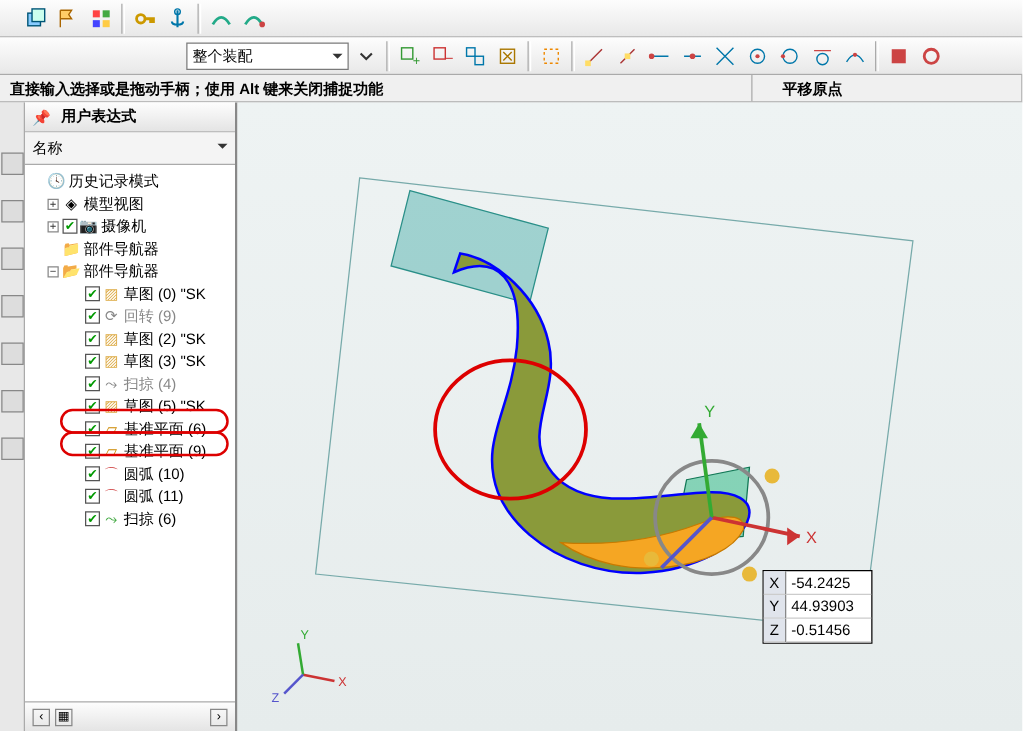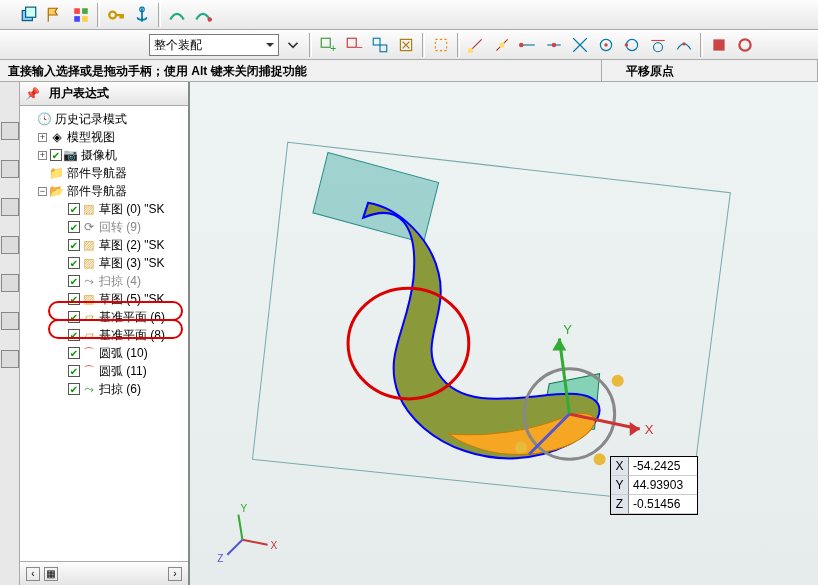--- a/index.html
+++ b/index.html
@@ -218,20 +218,23 @@
     <div class="side-ic"></div>
     <div class="side-ic"></div>
     <div class="side-ic"></div>
   </div>
 
   <div class="panel">
     <div class="panel-header">
       <span class="ic">📌</span>
       <span>用户表达式</span>
     </div>
+    <div class="panel-sub">
+      <span>名称</span>
+    </div>
     <div class="tree" style="position:relative">
       <ul>
         <li class="ind1">
             <span class="ic">🕓</span>
             <span>历史记录模式</span>
           </li>
         <li class="ind1">
             <span class="exp">+</span>
             <span class="ic">◈</span>
             <span>模型视图</span>
@@ -283,21 +286,21 @@
             <span>草图 (5) "SK</span>
           </li>
         <li class="ind3">
             <span class="chk">✔</span>
             <span class="ic" style="color:#c80">▱</span>
             <span>基准平面 (6)</span>
           </li>
         <li class="ind3">
             <span class="chk">✔</span>
             <span class="ic" style="color:#c80">▱</span>
-            <span>基准平面 (8)</span>
+            <span>基准平面 (9)</span>
           </li>
         <li class="ind3">
             <span class="chk">✔</span>
             <span class="ic" style="color:#c33">⌒</span>
             <span>圆弧 (10)</span>
           </li>
         <li class="ind3">
             <span class="chk">✔</span>
             <span class="ic" style="color:#c33">⌒</span>
             <span>圆弧 (11)</span>

